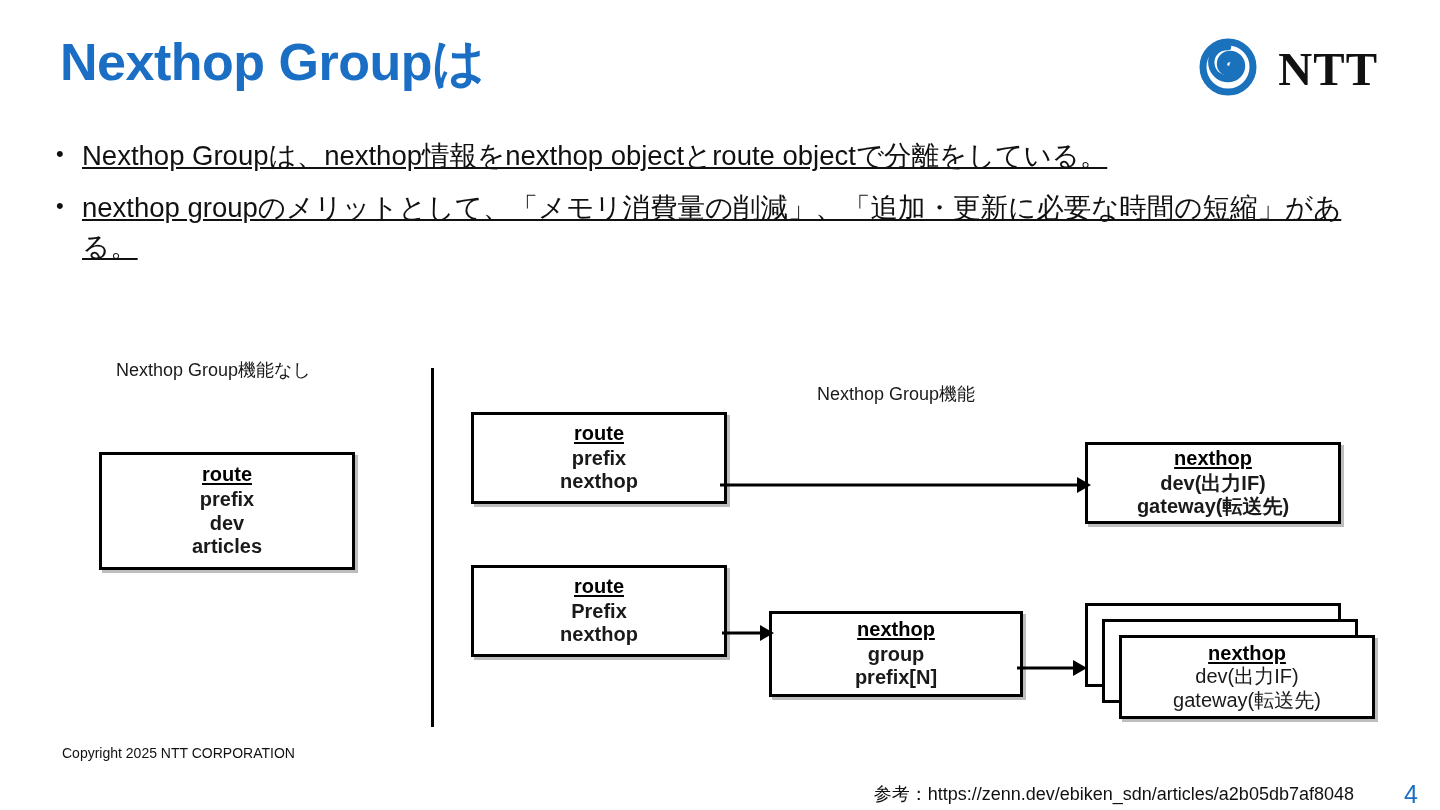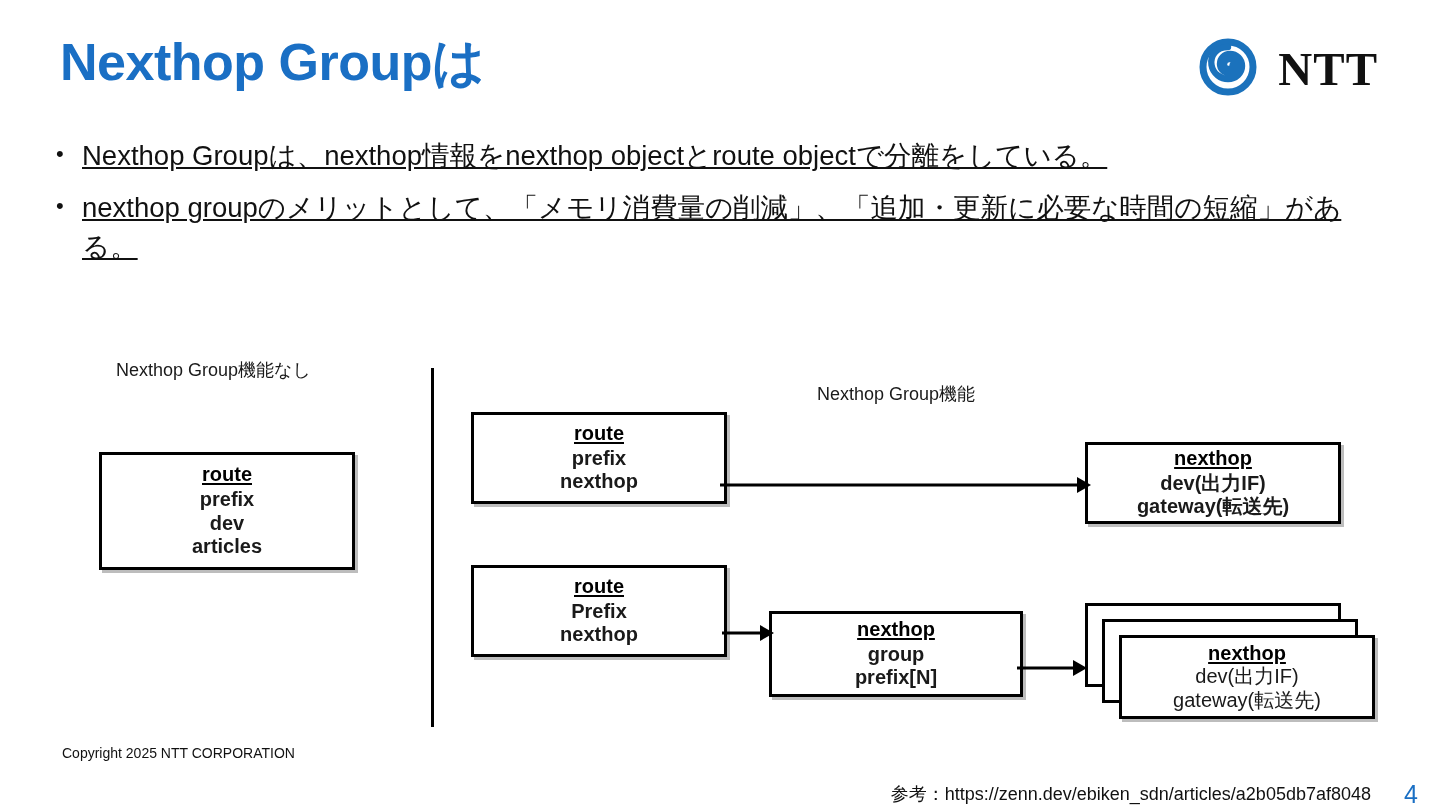--- a/index.html
+++ b/index.html
@@ -167,21 +167,21 @@
   #copyright {
     position: absolute;
     left: 62px;
     top: 745px;
     font-size: 14px;
     color: #111;
     white-space: nowrap;
   }
   #reference {
     position: absolute;
-    right: 69px;
+    right: 86px;
     top: 782px;
     font-size: 18px;
     color: #111;
     white-space: nowrap;
   }
   #page-number {
     position: absolute;
     right: 22px;
     top: 780px;
     font-size: 25px;

